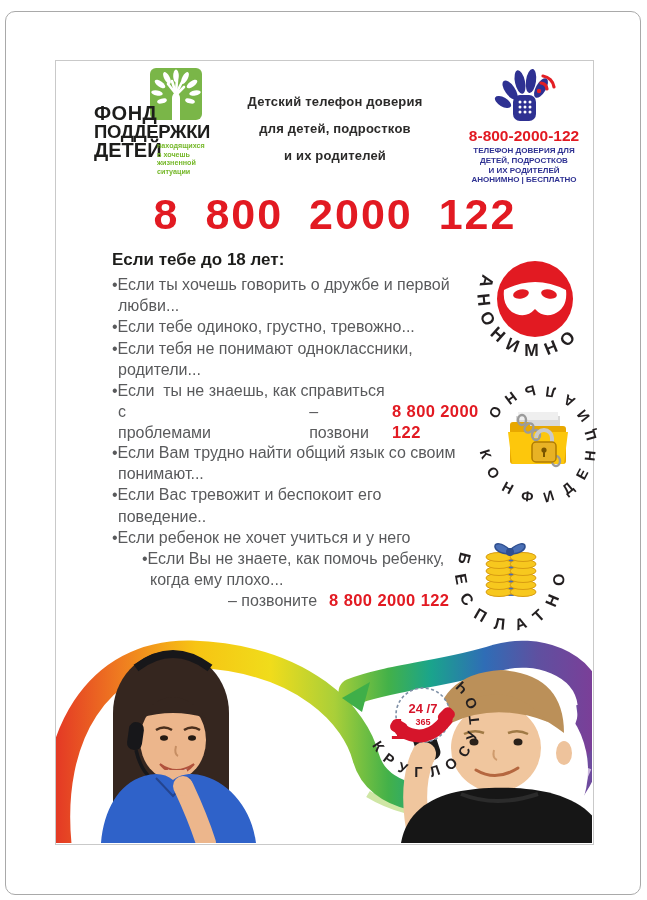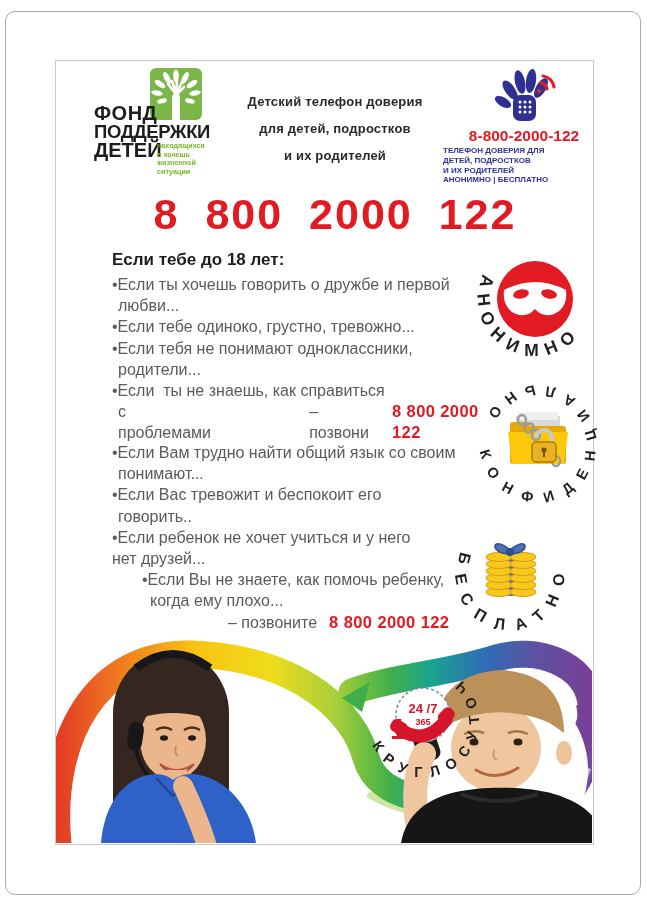--- a/index.html
+++ b/index.html
@@ -13,21 +13,21 @@
   .logo-sq{position:absolute;left:150px;top:68px;width:52px;height:52px;z-index:2;}
   .logo-t1{position:absolute;left:94px;top:102px;font-size:20px;font-weight:800;letter-spacing:.5px;color:#1d1d1b;z-index:2;}
   .logo-t2{position:absolute;left:94px;top:121px;font-size:18.5px;font-weight:800;letter-spacing:-.4px;color:#1d1d1b;z-index:2;text-align:right;}
   .logo-t3{position:absolute;left:94px;top:139px;font-size:20px;font-weight:800;color:#1d1d1b;z-index:2;}
   .logo-tag{position:absolute;left:157px;top:142px;font-size:7.2px;line-height:8.6px;font-weight:700;color:#76b82a;z-index:2;}
   .title{position:absolute;left:203px;top:88px;width:264px;text-align:center;
          font-size:13px;line-height:27px;font-weight:700;letter-spacing:.2px;color:#2b2a29;z-index:2;}
   .hand-icon{position:absolute;left:490px;top:64px;width:66px;height:66px;z-index:2;}
   .hl-phone{position:absolute;left:448px;top:127px;width:152px;text-align:center;
             font-size:15.5px;font-weight:800;color:#e21a22;z-index:2;}
-  .hl-cap{position:absolute;left:443px;top:146px;width:162px;text-align:left;
+  .hl-cap{position:absolute;left:443px;top:146px;width:162px;text-align:center;
           font-size:8px;line-height:9.8px;font-weight:700;color:#2e3192;z-index:2;}
 
   .big-phone{position:absolute;left:140px;top:190px;width:390px;text-align:center;
              font-size:43px;font-weight:800;letter-spacing:2px;word-spacing:12px;color:#e21a22;z-index:2;}
 
   
   .sec{position:absolute;left:112px;width:400px;z-index:2;}
   .sec-teens{top:250px;}
   .sec-parents{top:442px;}
   .sec h3{margin:0 0 4px 0;font-size:17px;font-weight:800;color:#1d1d1b;white-space:pre-wrap;}
@@ -147,23 +147,22 @@
       <span>с проблемами</span>
       <span class="cpfx">– позвони</span>
       <span class="cph">8 800 2000 122</span>
     </div>
   </div>
 
   <div class="sec sec-parents">
     <div class="bl">•Если Вам трудно найти общий язык со своим</div>
     <div class="bl cont">понимают...</div>
     <div class="bl">•Если Вас тревожит и беспокоит его</div>
-    <div class="bl cont">говорить..</div>
+    <div class="bl cont">поведение..</div>
     <div class="bl">•Если ребенок не хочет учиться и у него</div>
-    <div class="bl">нет друзей...</div>
     <div class="bl ind1">•Если Вы не знаете, как помочь ребенку,</div>
     <div class="bl ind2">когда ему плохо...</div>
     <div class="bl callrow2">
       <span class="cpfx">– позвоните</span>
       <span class="cph">8 800 2000 122</span>
     </div>
   </div>
 
   <svg class="stamp st-anon" width="150" height="150" viewBox="0 0 150 150">
     <defs>

